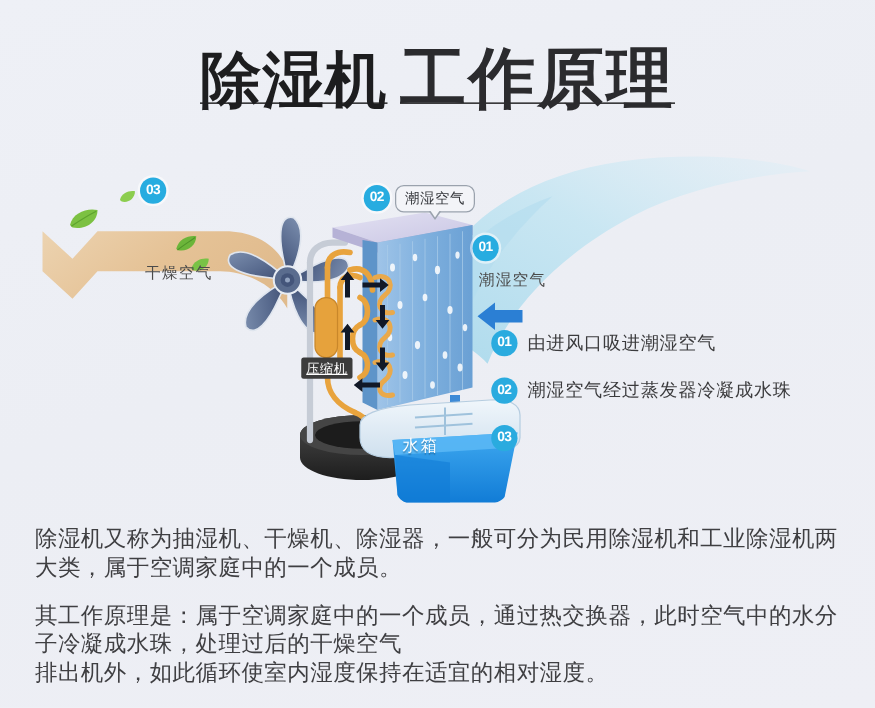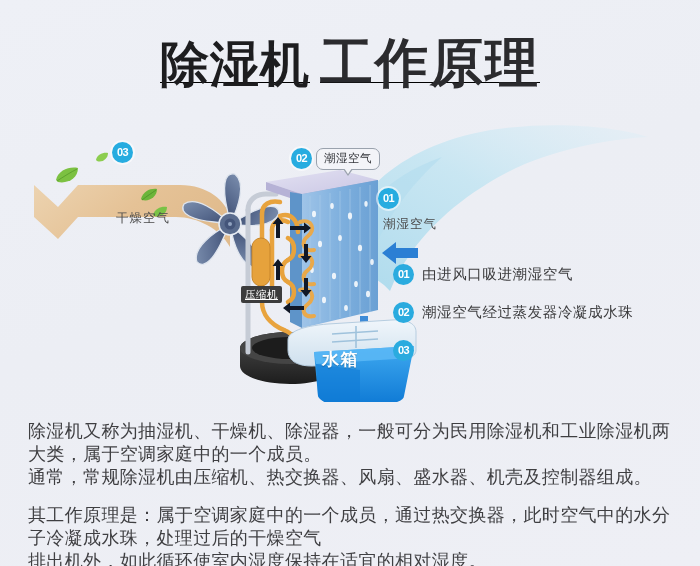--- a/index.html
+++ b/index.html
@@ -168,22 +168,22 @@
     white-space: nowrap;
     z-index: 22;
     text-decoration: underline;
   }
   
   .tag-tank {
     position: absolute;
     left: 322px;
     top: 238px;
     color: #ffffff;
-    font-size: 17px;
-    font-weight: bold;
+    font-size: 13px;
+    font-weight: normal;
     letter-spacing: 1.5px;
     white-space: nowrap;
     z-index: 22;
     text-shadow: 0 1px 1px rgba(0,0,0,.25);
   }
 
   
   .legend {
     position: absolute;
     left: 393px;
@@ -443,19 +443,18 @@
       <span class="legend-badge">02</span>
       <span class="legend-text">潮湿空气经过蒸发器冷凝成水珠</span>
     </div>
     <div class="legend-row">
       <span class="legend-badge">03</span>
     </div>
   </div>
 
   <div class="copy">
     <p>除湿机又称为抽湿机、干燥机、除湿器，一般可分为民用除湿机和工业除湿机两大类，属于空调家庭中的一个成员。</p>
-    <p>通常，常规除湿机由压缩机、热交换器、风扇、盛水器、机壳及控制器组成。</p>
     <div class="gap"></div>
     <p>其工作原理是：属于空调家庭中的一个成员，通过热交换器，此时空气中的水分子冷凝成水珠，处理过后的干燥空气</p>
     <p>排出机外，如此循环使室内湿度保持在适宜的相对湿度。</p>
   </div>
 
 </div>
 
 </body></html>

